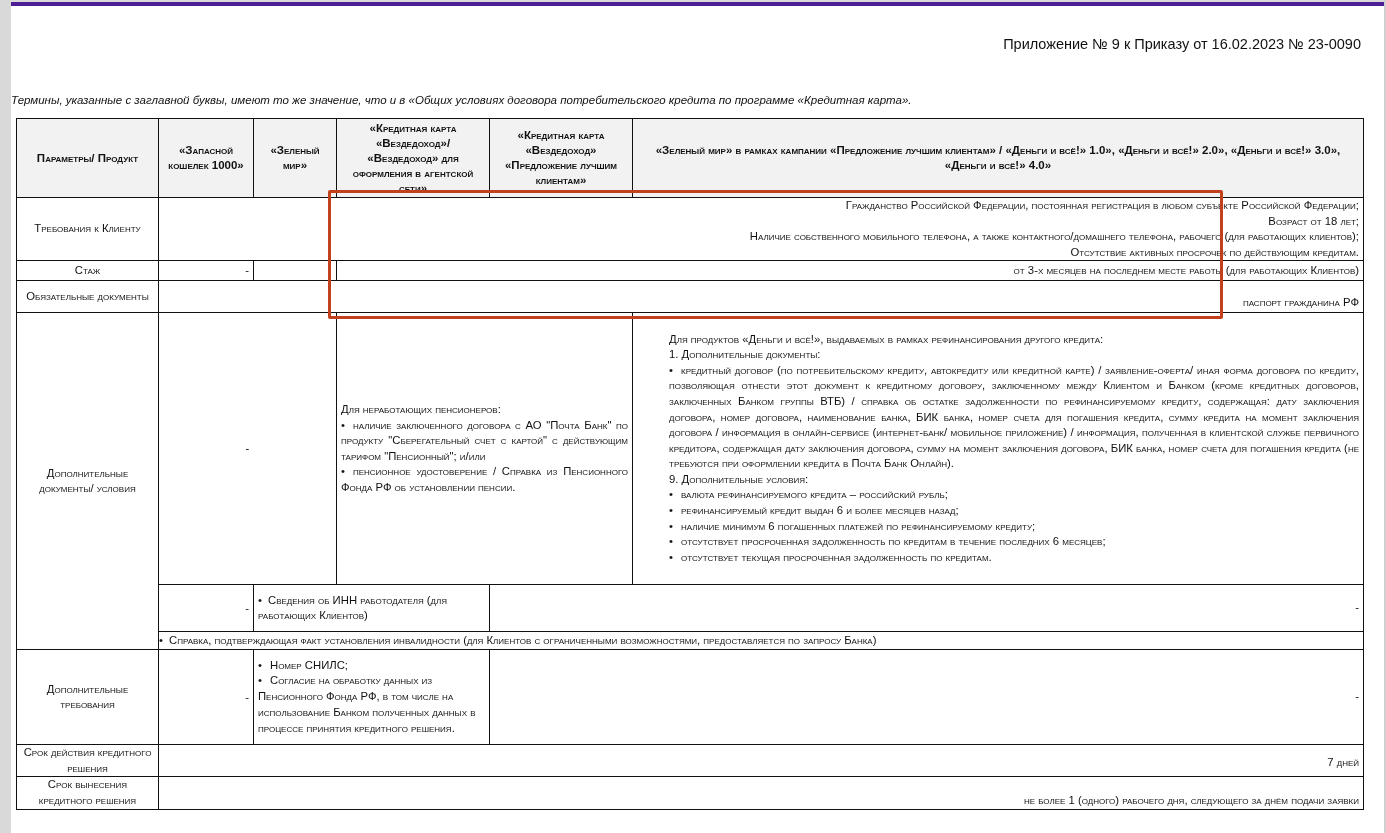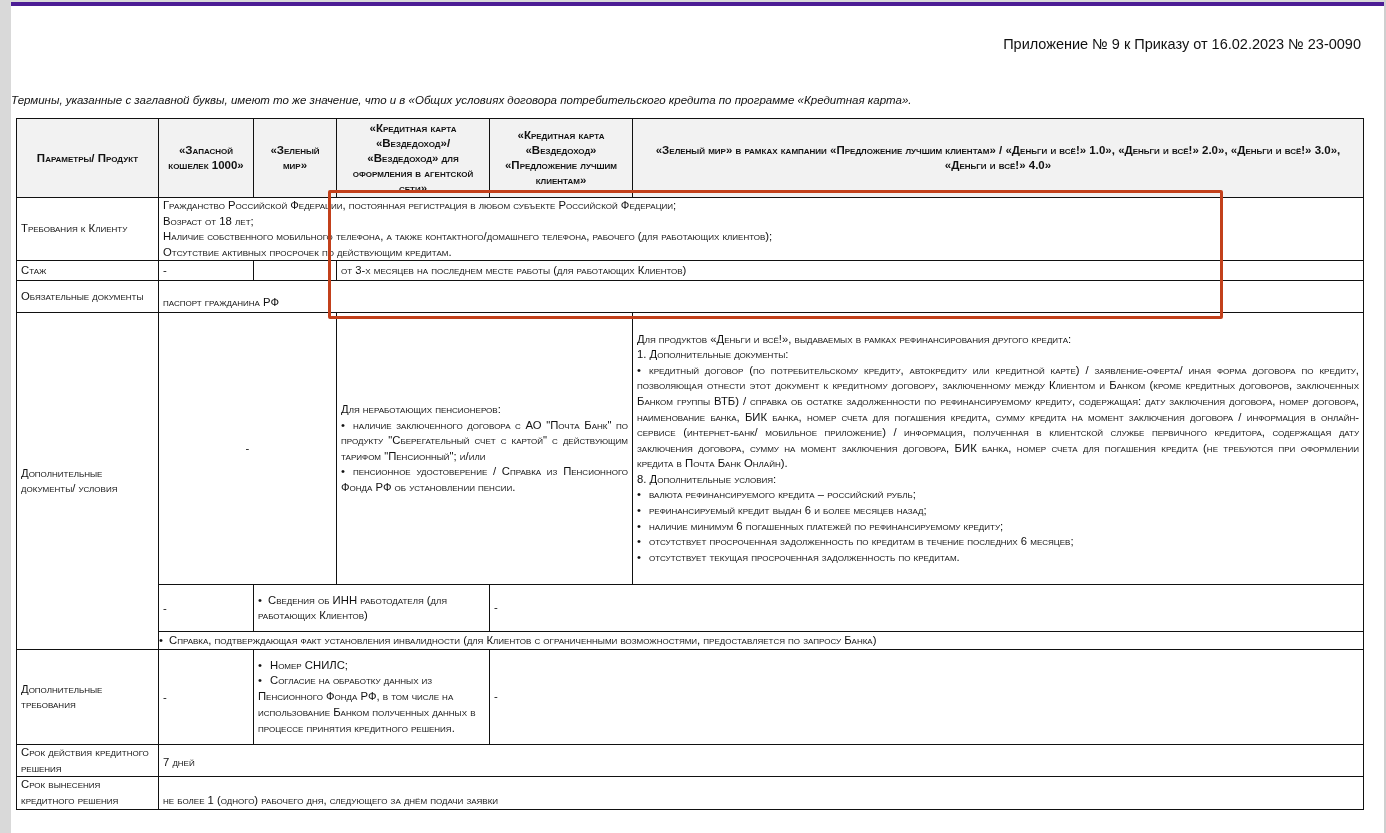--- a/index.html
+++ b/index.html
@@ -36,27 +36,27 @@
   table.req td, table.req th {
     border: 1.5px solid #111; padding: 0 4px; vertical-align: middle;
     font-variant: small-caps;
   }
   table.req th {
     background: #f2f2f2; font-weight: bold; text-align: center;
     font-size: 11.5px; line-height: 15px; height: 78px; padding: 0 3px;
     overflow: hidden;
   }
   th.h-agency { vertical-align: top; padding-top: 3px; }
-  td.param { text-align: left; }
-  td.center { text-align: left; margin-left: 28px; }
+  td.param { text-align: center; }
+  td.center { text-align: right; margin-left: 28px; }
   td.top { vertical-align: top; }
   .dash-top { text-align: center; vertical-align: top; padding-top: 10px; }
   .pens { text-align: justify; padding: 0 7px; }
   .refi { text-align: justify; vertical-align: top; padding: 2px 6px 2px 8px; line-height: 15.6px; }
-  .refi .line { display: block; }
+  .refi .line { display: block; margin-left: 32px; }
   .bullet::before { content: "\2022"; margin-right: 8px; }
   .bullet-inline::before { content: "\2022"; margin-right: 6px; }
   .inn { vertical-align: top; padding: 2px 8px; }
   .snils { vertical-align: top; padding: 2px 8px; line-height: 15.7px; }
   .red-box {
     position: absolute; left: 328px; top: 190px; width: 889px; height: 123px;
     border: 3px solid #c2401b; border-radius: 2px; pointer-events: none;
   }
   .right-rule {
     position: absolute; right: 0; top: 0; width: 2px; height: 833px; background: #cfcfcf;
@@ -116,21 +116,21 @@
     <td colspan="2" class="dash-top">-</td>
     <td colspan="2" class="pens">
       <div>Для неработающих пенсионеров:</div>
       <div class="bullet">наличие заключенного договора с АО "Почта Банк" по продукту "Сберегательный счет с картой" с действующим тарифом "Пенсионный"; и/или</div>
       <div class="bullet">пенсионное удостоверение / Справка из Пенсионного Фонда РФ об установлении пенсии.</div>
     </td>
     <td class="refi">
       <span class="line">Для продуктов «Деньги и всё!», выдаваемых в рамках рефинансирования другого кредита:</span>
       <span class="line">1. Дополнительные документы:</span>
       <span class="line bullet">кредитный договор (по потребительскому кредиту, автокредиту или кредитной карте) / заявление-оферта/ иная форма договора по кредиту, позволяющая отнести этот документ к кредитному договору, заключенному между Клиентом и Банком (кроме кредитных договоров, заключенных Банком группы ВТБ) / справка об остатке задолженности по рефинансируемому кредиту, содержащая: дату заключения договора, номер договора, наименование банка, БИК банка, номер счета для погашения кредита, сумму кредита на момент заключения договора / информация в онлайн-сервисе (интернет-банк/ мобильное приложение) / информация, полученная в клиентской службе первичного кредитора, содержащая дату заключения договора, сумму на момент заключения договора, БИК банка, номер счета для погашения кредита (не требуются при оформлении кредита в Почта Банк Онлайн).</span>
-      <span class="line">8. Дополнительные условия:</span>
+      <span class="line">9. Дополнительные условия:</span>
       <span class="line bullet">валюта рефинансируемого кредита – российский рубль;</span>
       <span class="line bullet">рефинансируемый кредит выдан 6 и более месяцев назад;</span>
       <span class="line bullet">наличие минимум 6 погашенных платежей по рефинансируемому кредиту;</span>
       <span class="line bullet">отсутствует просроченная задолженность по кредитам в течение последних 6 месяцев;</span>
       <span class="line bullet">отсутствует текущая просроченная задолженность по кредитам.</span>
     </td>
   </tr>
 
   <tr style="height:47px">
     <td class="center top" style="padding-top:2px">-</td>

